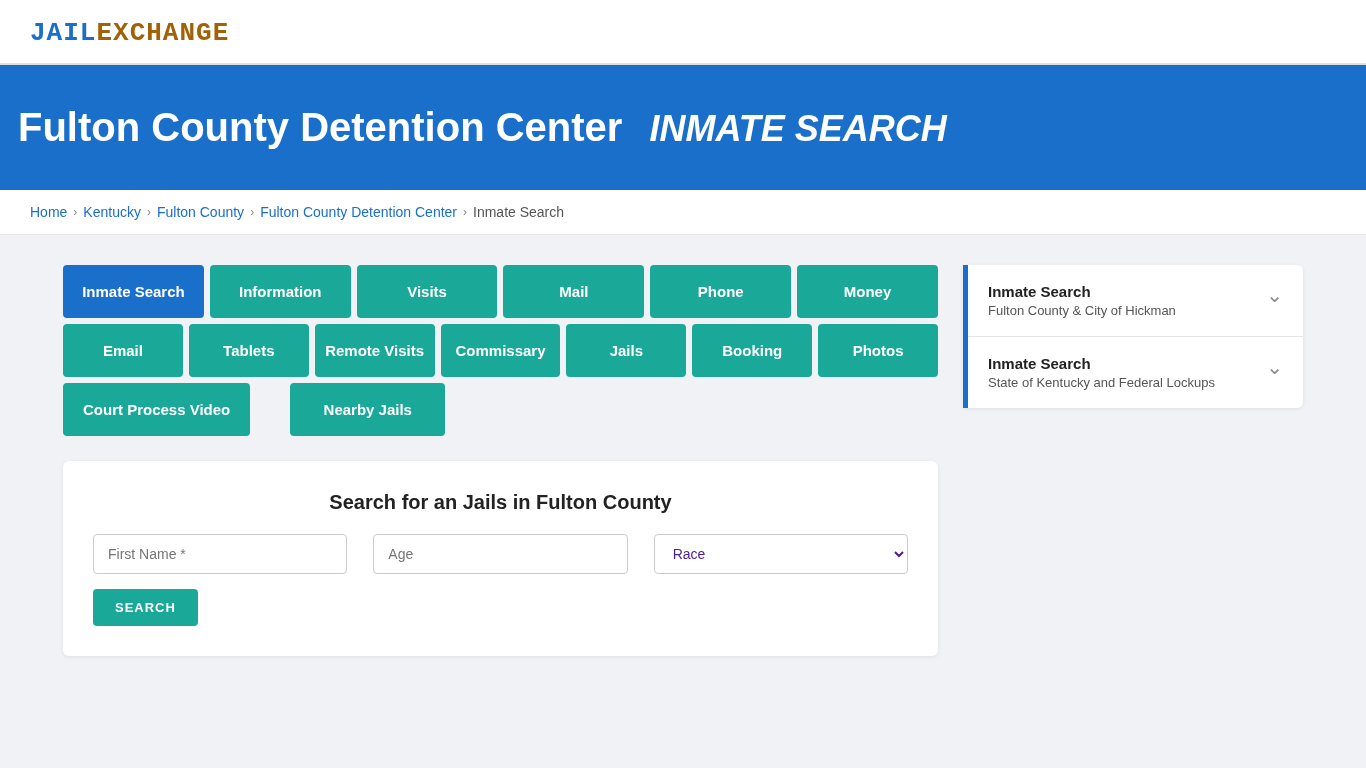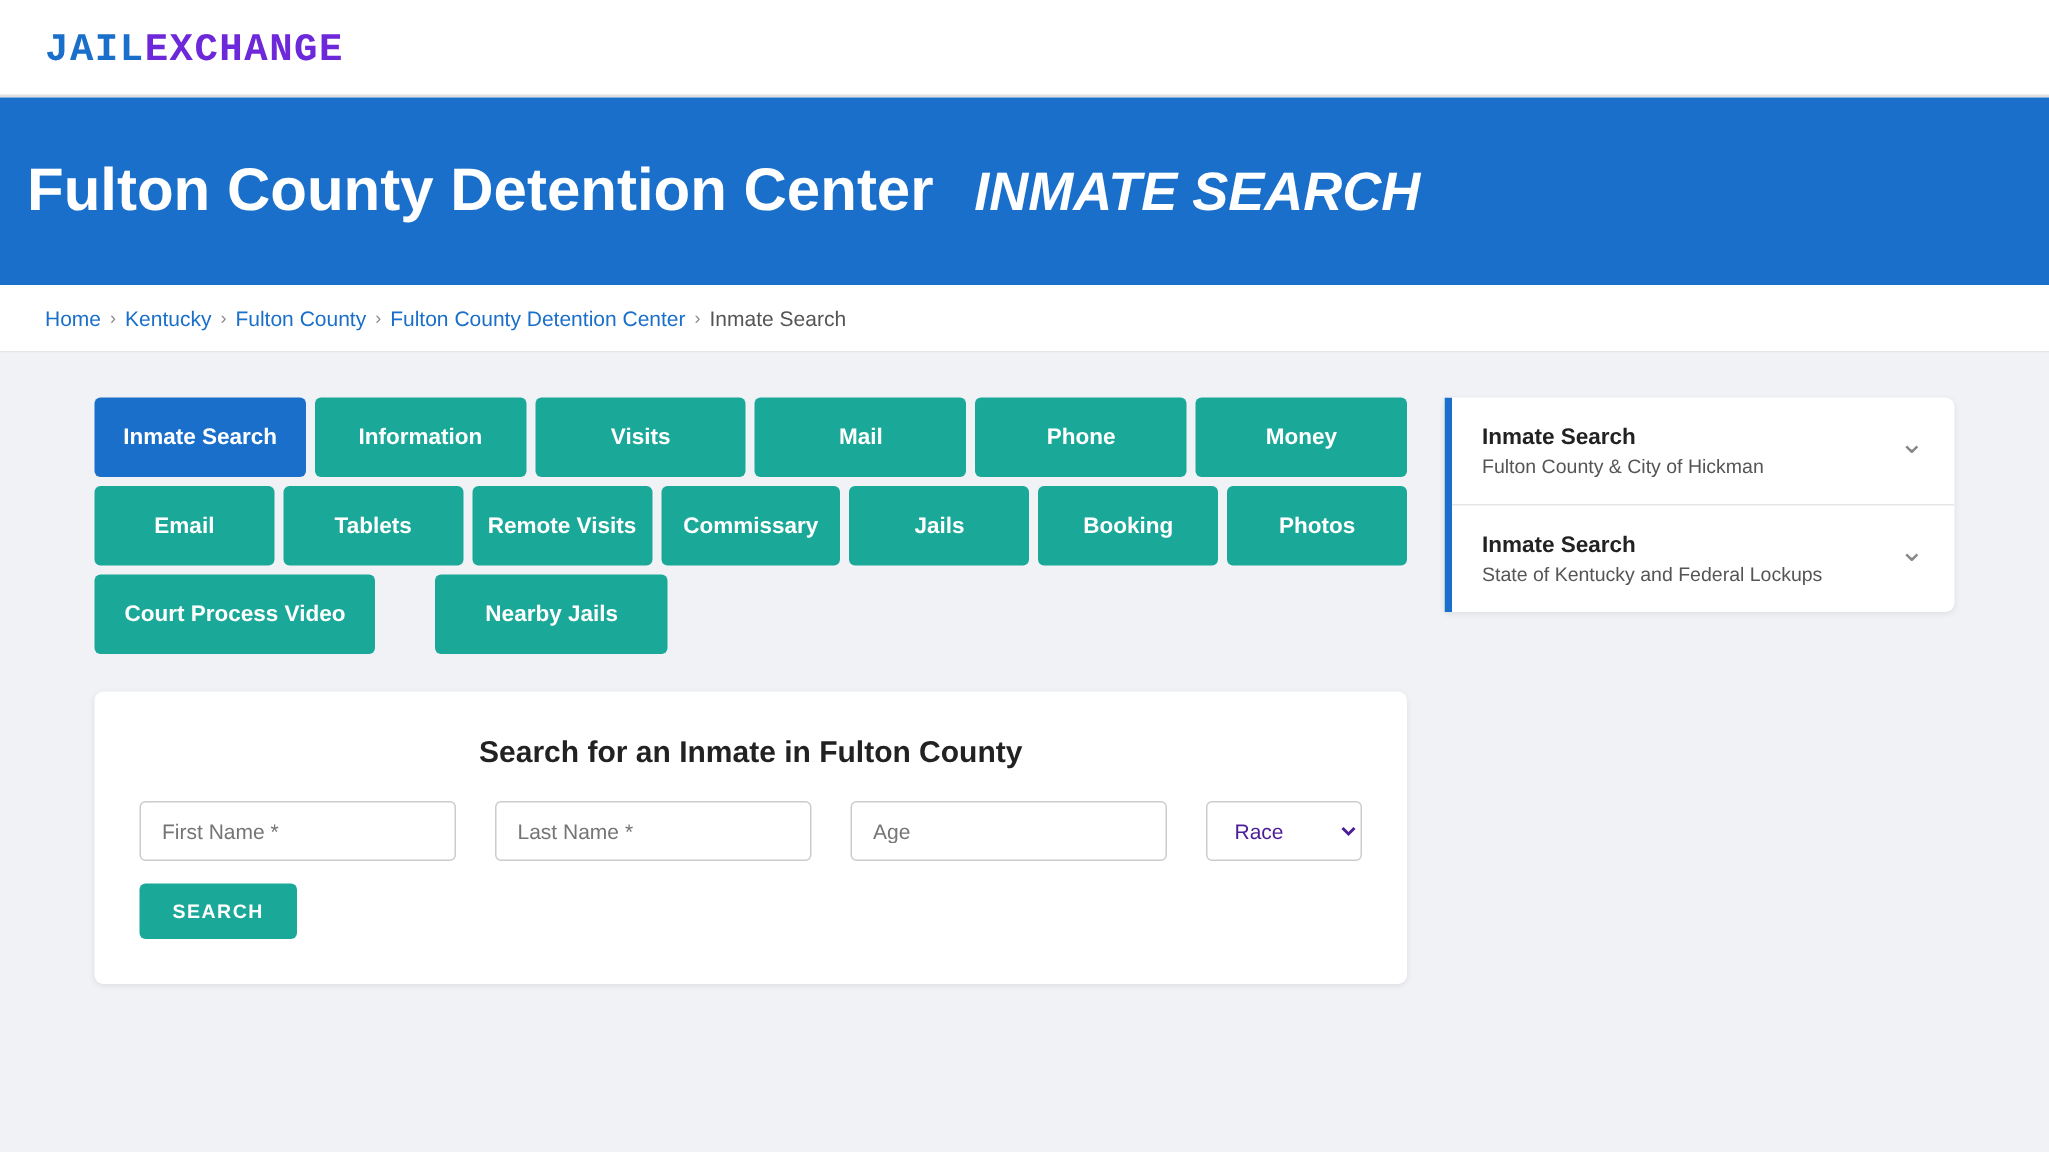--- a/index.html
+++ b/index.html
@@ -217,21 +217,21 @@
       border-radius: 0 6px 6px 0;
       box-shadow: 0 1px 4px rgba(0,0,0,0.08);
       overflow: hidden;
     }
   </style>
 </head>
 <body>
 
 <header class="header">
   <div class="logo">
-    <span>JAIL</span><span style="color:#6d28d9">EXCHANGE</span>
+    <span>JAIL</span><span style="color:#a16207">EXCHANGE</span>
   </div>
 </header>
 
 <div class="hero">
   <h1>
     <span>Fulton County Detention Center</span>
     <em style="margin-left:16px;">INMATE SEARCH</em>
   </h1>
 </div>
 
@@ -273,24 +273,23 @@
           <button class="nav-btn">Photos</button>
         </div>
 
         <div class="btn-row center">
           <button class="nav-btn partial">Court Process Video</button>
           <button class="nav-btn partial">Nearby Jails</button>
         </div>
       </div>
 
       <div class="search-card">
-        <h2>Search for an Inmate in Fulton County</h2>
+        <h2>Search for an Jails in Fulton County</h2>
         <div class="search-fields">
           <input type="text" placeholder="First Name *" style="">
-          <input type="text" placeholder="Last Name *" style="">
           <input type="text" placeholder="Age" style="">
           <select>
             <option>Race</option>
             <option>White</option>
             <option>Black</option>
             <option>Hispanic</option>
             <option>Asian</option>
             <option>Other</option>
           </select>
         </div>

